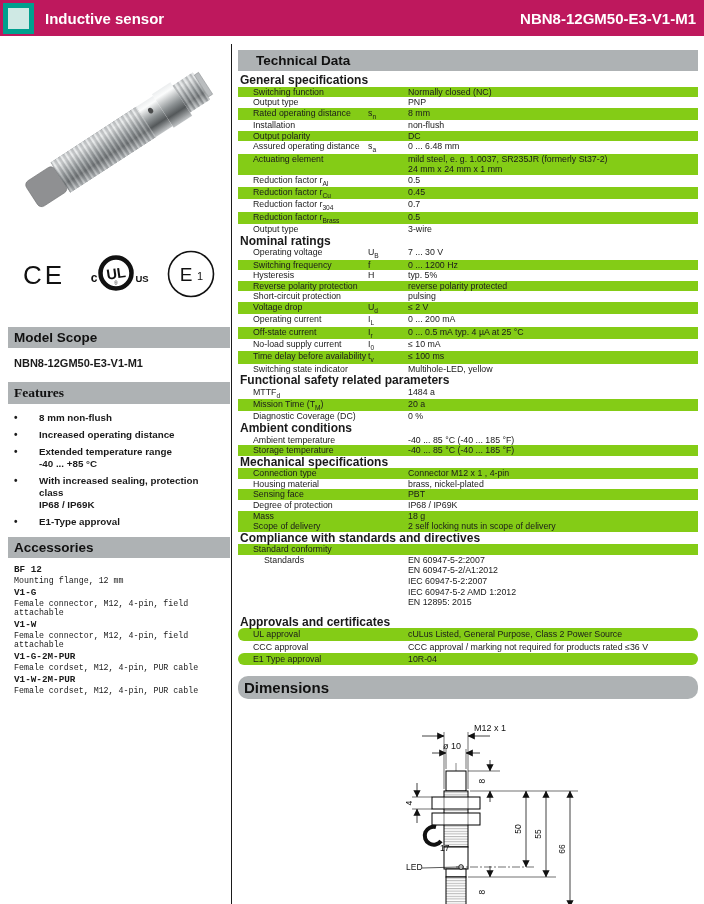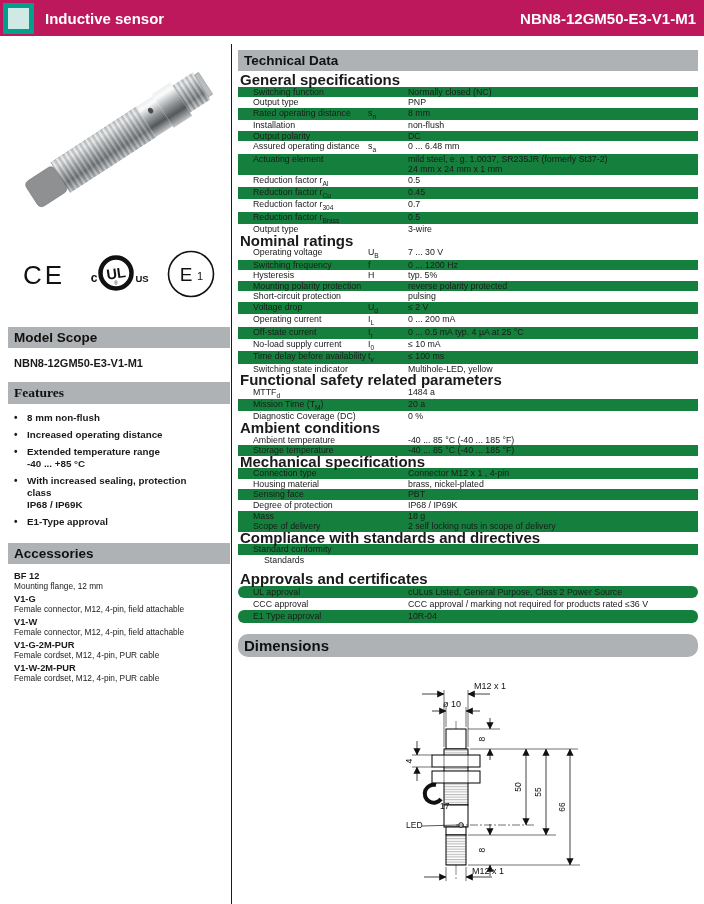--- a/index.html
+++ b/index.html
@@ -18,34 +18,34 @@
   .leftcol { position:absolute; left:8px; top:44px; width:222px; }
   .photo { position:relative; height:200px; }
   .logos { display:flex; align-items:center; justify-content:space-between; padding:4px 14px 0 14px; height:56px; }
   .bar { background:#aeb2b4; font-weight:bold; font-size:13.5px; color:#111; padding:3px 0 3px 6px; }
   .bar-model { margin-top:27px; }
   .model-no { font-weight:bold; font-size:11px; margin:9px 0 0 6px; }
   .bar-feat { margin-top:13px;font-family:Liberation Serif, serif; }
   .feat-list { margin:8px 0 0 6px; }
   .feat { display:flex; margin-bottom:5px; }
   .bullet { width:13px; font-weight:bold; font-size:10px; line-height:12px; }
-  .ftext { font-weight:bold; font-size:9.8px; line-height:12px; }
-  .bar-acc { margin-top:15px; }
+  .ftext { font-weight:bold; font-size:9.8px; line-height:12px;margin-left:12px; }
+  .bar-acc { margin-top:9px; }
   .acc-list { margin:7px 0 0 6px; }
-  .acc { margin-bottom:3px; }
+  .acc { margin-bottom:3px;font-family:Liberation Mono, monospace; }
   .acc-n { font-weight:bold; font-size:9.3px; line-height:10px; }
   .acc-d { font-size:8.3px; line-height:9px; margin-top:1px; }
 
   
   .rightcol { position:absolute; left:238px; top:50px; width:460px; }
-  .bar-tech { font-size:13.5px; padding:3px 0 3px 6px; }
+  .bar-tech { font-size:13.5px; padding:3px 0 3px 18px; }
   .tech-body { margin-top:3px; }
-  .sec-h { font-weight:bold; font-size:15px; line-height:12.5px; padding-left:2px; }
+  .sec-h { font-weight:bold; font-size:12px; line-height:12.5px; padding-left:2px; }
   .srow { display:flex; align-items:flex-start; font-size:8.8px; line-height:10.6px; }
-  .srow.shade { background:#15803d; }
+  .srow.shade { background:#84cc16; }
   .c-lab { flex:0 0 130px; padding-left:15px; }
   .c-lab.ind { padding-left:26px; }
   .c-sym { flex:0 0 40px; }
   .c-val { flex:1; }
   sub { font-size:6.6px; line-height:1; }
   .approvals { margin-top:8px; }
   .approvals .srow { line-height:12.2px;border-radius:6px; }
   .bar-dims { margin-top:11px; font-size:15px; padding:3px 0 3px 6px;border-radius:10px; }
   .dim-figure { margin-left:148px; margin-top:20px; }
 
@@ -284,21 +284,21 @@
           </div>
         </div>
         <div class="srow">
           <div class="c-lab"><span>Hysteresis</span></div>
           <div class="c-sym"><span>H</span></div>
           <div class="c-val">
             <div>typ. 5%</div>
           </div>
         </div>
         <div class="srow shade">
-          <div class="c-lab"><span>Mounting polarity protection</span></div>
+          <div class="c-lab"><span>Reverse polarity protection</span></div>
           <div class="c-sym"></div>
           <div class="c-val">
             <div>reverse polarity protected</div>
           </div>
         </div>
         <div class="srow">
           <div class="c-lab"><span>Short-circuit protection</span></div>
           <div class="c-sym"></div>
           <div class="c-val">
             <div>pulsing</div>
@@ -428,20 +428,27 @@
         </div>
         <div class="sec-h">Compliance with standards and directives</div>
         <div class="srow shade">
           <div class="c-lab"><span>Standard conformity</span></div>
           <div class="c-sym"></div>
           <div class="c-val">&nbsp;</div>
         </div>
         <div class="srow">
           <div class="c-lab ind"><span>Standards</span></div>
           <div class="c-sym"></div>
+          <div class="c-val">
+            <div>EN 60947-5-2:2007</div>
+            <div>EN 60947-5-2/A1:2012</div>
+            <div>IEC 60947-5-2:2007</div>
+            <div>IEC 60947-5-2 AMD 1:2012</div>
+            <div>EN 12895: 2015</div>
+          </div>
         </div>
       </div>
     <div class="approvals" id="approvals">
         <div class="sec-h">Approvals and certificates</div>
         <div class="srow shade">
           <div class="c-lab"><span>UL approval</span></div>
           <div class="c-sym"></div>
           <div class="c-val">
             <div>cULus Listed, General Purpose, Class 2 Power Source</div>
           </div>

